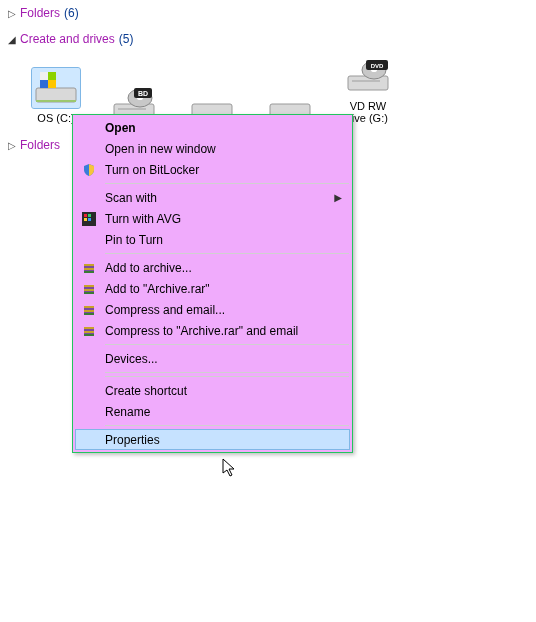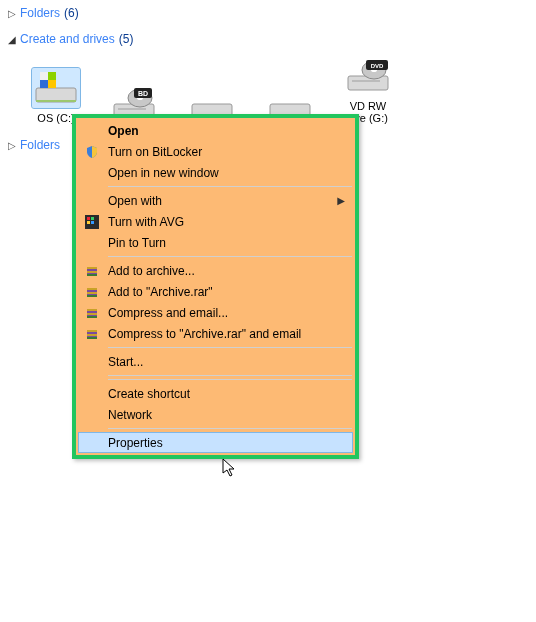--- a/index.html
+++ b/index.html
@@ -1,26 +1,26 @@
 <!DOCTYPE html>
 <html><head>
 <meta charset="utf-8">
 <style>
 html,body{margin:0;padding:0;font-family:"Segoe UI",Tahoma,sans-serif;font-size:12px;background:#fff;color:#000;width:536px;height:622px;overflow:hidden}
 .section-header{display:flex;align-items:center;padding:6px 8px;color:#003399;cursor:default}
 .section-header .arrow{font-size:10px;width:12px;display:inline-block;color:#555}
-.section-header .title{color:#3b82f6}
+.section-header .title{color:#a21caf}
 .section-header .count{color:#0b3d91;margin-left:4px}
 .drives-row{display:flex;gap:14px;padding:4px 10px 4px 24px;align-items:flex-end}
 .drive{display:flex;flex-direction:column;align-items:center;width:64px;text-align:center;position:relative}
 .drive.selected .icon-wrap{outline:1px solid #7fb7e6;background:#cfe8ff}
 .drive .icon-wrap{padding:2px;border-radius:2px}
 .drive svg{display:block}
 .drive .label{margin-top:4px;line-height:1.1;font-size:11px}
-.context-menu{position:absolute;left:72px;top:114px;width:275px;background:#fdba74;border:4px solid #22c55e;box-shadow:2px 2px 4px rgba(0,0,0,.25);padding:2px}
+.context-menu{position:absolute;left:72px;top:114px;width:275px;background:#f0abfc;border:1px solid #22c55e;box-shadow:2px 2px 4px rgba(0,0,0,.25);padding:2px}
 .menu-item{display:flex;align-items:center;height:21px;padding:0 24px 0 30px;position:relative;cursor:default}
 .menu-item.bold{font-weight:600}
 .menu-item.hover{background:#c6e2ff;border:1px solid #7fb7e6;height:19px;padding-left:29px;padding-right:23px}
 .menu-item .submenu-arrow{position:absolute;right:8px;font-size:10px;color:#333}
 .menu-sep{height:1px;background:#d0d0d0;margin:3px 1px 3px 30px}
 .menu-item .mi-icon{position:absolute;left:6px;width:16px;height:16px;display:flex;align-items:center;justify-content:center}
 .cursor{position:absolute;left:222px;top:458px;pointer-events:none}
 </style>
 </head>
 <body>
@@ -106,34 +106,34 @@
 <div class="section-header" style="margin-top:4px">
   <span class="arrow">▷</span>
   <span class="title">Folders</span>
 </div>
 
 <div class="context-menu">
   <div class="menu-item bold">
       <span>Open</span>
     </div>
   <div class="menu-item">
+      <span>Open in new window</span>
+    </div>
+  <div class="menu-item">
     <span class="mi-icon">
       <svg width="14" height="14" viewBox="0 0 14 14">
           <path d="M7 1 L12 3 V7 C12 10 9 12.5 7 13 C5 12.5 2 10 2 7 V3 Z" fill="#3b7dd8"></path>
           <path d="M7 1 L12 3 V7 C12 10 9 12.5 7 13 Z" fill="#f6c43c"></path>
         </svg>
     </span>
     <span>Turn on BitLocker</span>
   </div>
-  <div class="menu-item">
-      <span>Open in new window</span>
-    </div>
-  <div class="menu-sep"></div>
-  <div class="menu-item">
-    <span>Open with</span>
+  <div class="menu-sep"></div>
+  <div class="menu-item">
+    <span>Scan with</span>
     <span class="submenu-arrow">▶</span>
   </div>
   <div class="menu-item">
     <span class="mi-icon">
       <svg width="14" height="14" viewBox="0 0 14 14">
           <rect width="14" height="14" fill="#2a2a2a"></rect>
           <rect x="2" y="2" width="3" height="3" fill="#e23"></rect>
           <rect x="6" y="2" width="3" height="3" fill="#3c6"></rect>
           <rect x="2" y="6" width="3" height="3" fill="#fc3"></rect>
           <rect x="6" y="6" width="3" height="3" fill="#39f"></rect>
@@ -184,29 +184,29 @@
           <rect x="2" y="3" width="10" height="9" fill="#7a4aa0"></rect>
           <rect x="2" y="3" width="10" height="2" fill="#c9a227"></rect>
           <rect x="2" y="7" width="10" height="2" fill="#c9a227"></rect>
           <rect x="2" y="10" width="10" height="2" fill="#3a7a35"></rect>
         </svg>
     </span>
     <span>Compress to "Archive.rar" and email</span>
   </div>
   <div class="menu-sep"></div>
   <div class="menu-item">
-      <span>Start...</span>
+      <span>Devices...</span>
     </div>
   <div class="menu-sep"></div>
   <div class="menu-sep"></div>
   <div class="menu-item">
       <span>Create shortcut</span>
     </div>
   <div class="menu-item">
-      <span>Network</span>
+      <span>Rename</span>
     </div>
   <div class="menu-sep"></div>
   <div class="menu-item hover">
       <span>Properties</span>
     </div>
 </div>
 
 <svg class="cursor" width="16" height="20" viewBox="0 0 16 20">
   <path d="M1 1 L1 15 L5 12 L8 18 L10 17 L7 11 L12 11 Z" fill="#fff" stroke="#000" stroke-width="1"></path>
 </svg>

